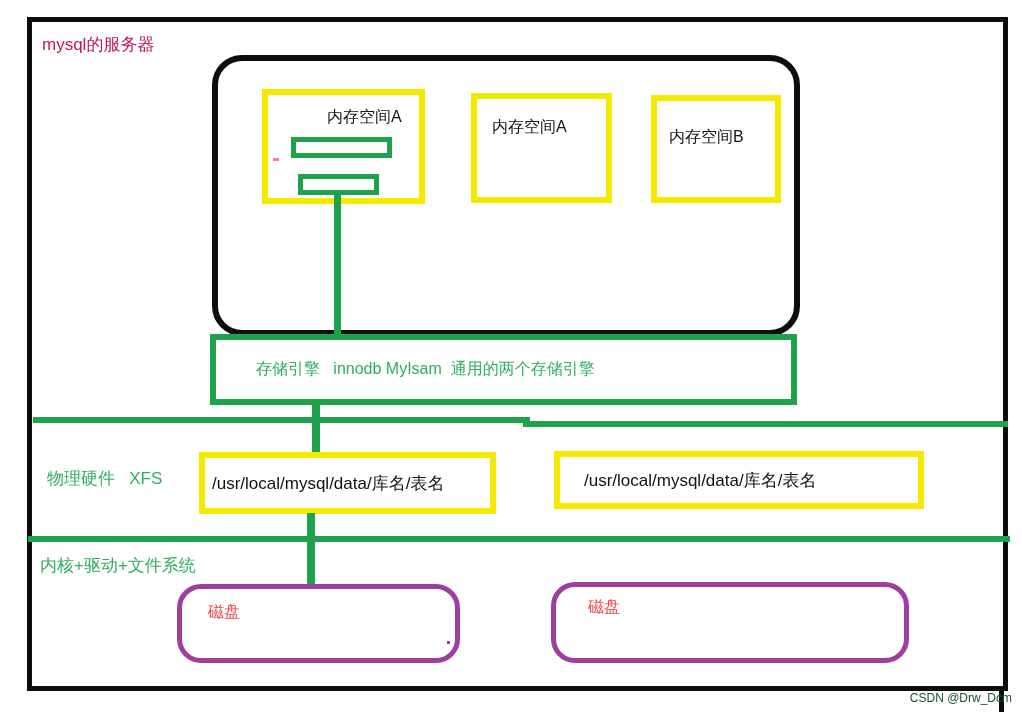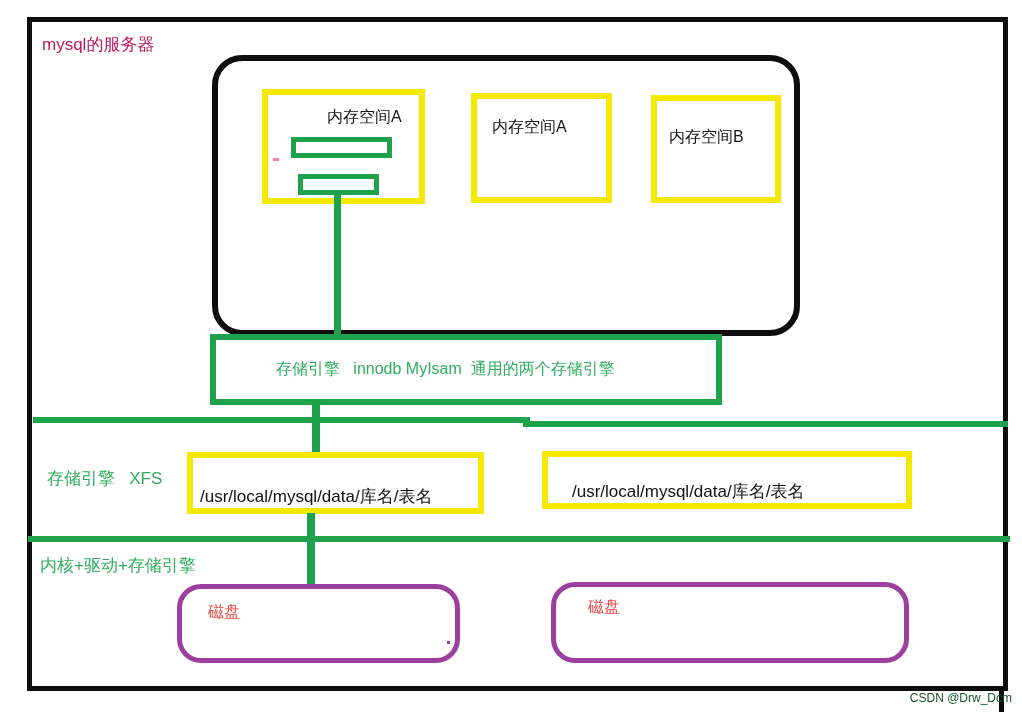--- a/index.html
+++ b/index.html
@@ -34,29 +34,29 @@
   
   .gline{background:#1ea24c;}
   .vline-1{left:334px;top:193px;width:7px;height:145px;}
   .vline-2{left:312px;top:404px;width:8px;height:50px;}
   .vline-3{left:307px;top:513px;width:8px;height:73px;}
   .hline-1a{left:33px;top:417px;width:497px;height:6px;}
   .hline-1b{left:523px;top:421px;width:485px;height:6px;}
   .hline-2{left:28px;top:536px;width:982px;height:6px;}
   
   .storage-box{
-    left:210px;top:334px;width:512px;height:71px;
+    left:210px;top:334px;width:587px;height:71px;
     border:6px solid #1ea24c;background:#ffffff;
-    display:flex;align-items:center;padding-left:60px;
+    display:flex;align-items:center;padding-left:40px;
   }
   .green-text{color:#2fae5e;white-space:pre;}
   .storage-label{font-size:16px;}
   
   .fs-label{left:47px;top:467px;font-size:17px;}
-  .path-box{border:6px solid #f5e900;background:#ffffff;display:flex;align-items:flex-end;}
+  .path-box{border:6px solid #f5e900;background:#ffffff;display:flex;align-items:center;margin-left:12px;}
   .path-box-1{left:187px;top:452px;width:297px;height:62px;padding-left:7px;}
   .path-box-2{left:542px;top:451px;width:370px;height:58px;padding-left:24px;}
   .path-text{font-size:17px;color:#111111;white-space:nowrap;}
   
   .kernel-label{left:40px;top:554px;font-size:17px;}
   .disk-box{border:5px solid #9c3f9f;background:#ffffff;border-radius:24px;}
   .disk-1{left:177px;top:584px;width:283px;height:79px;}
   .disk-2{left:551px;top:582px;width:358px;height:81px;}
   .disk-label{font-size:16px;color:#ef4444;}
   .disk-1-label{left:208px;top:602px;}
@@ -91,33 +91,33 @@
   <div class="abs gline vline-1"></div>
 
   <div class="abs storage-box">
     <span class="green-text storage-label">存储引擎   innodb MyIsam  通用的两个存储引擎</span>
   </div>
 
   <div class="abs gline hline-1a"></div>
   <div class="abs gline hline-1b"></div>
   <div class="abs gline vline-2"></div>
 
-  <div class="abs green-text fs-label">存储引擎   XFS</div>
+  <div class="abs green-text fs-label">物理硬件   XFS</div>
 
   <div class="abs path-box path-box-1">
     <span class="path-text">/usr/local/mysql/data/库名/表名</span>
   </div>
   <div class="abs path-box path-box-2">
     <span class="path-text">/usr/local/mysql/data/库名/表名</span>
   </div>
 
   <div class="abs gline vline-3"></div>
   <div class="abs gline hline-2"></div>
 
-  <div class="abs green-text kernel-label">内核+驱动+存储引擎</div>
+  <div class="abs green-text kernel-label">内核+驱动+文件系统</div>
 
   <div class="abs disk-box disk-1"></div>
   <div class="abs disk-label disk-1-label">磁盘</div>
 
   <div class="abs disk-box disk-2"></div>
   <div class="abs disk-label disk-2-label">磁盘</div>
 
   <div class="abs purple-dot"></div>
 
   <div class="abs watermark">CSDN @Drw_Dcm</div>

